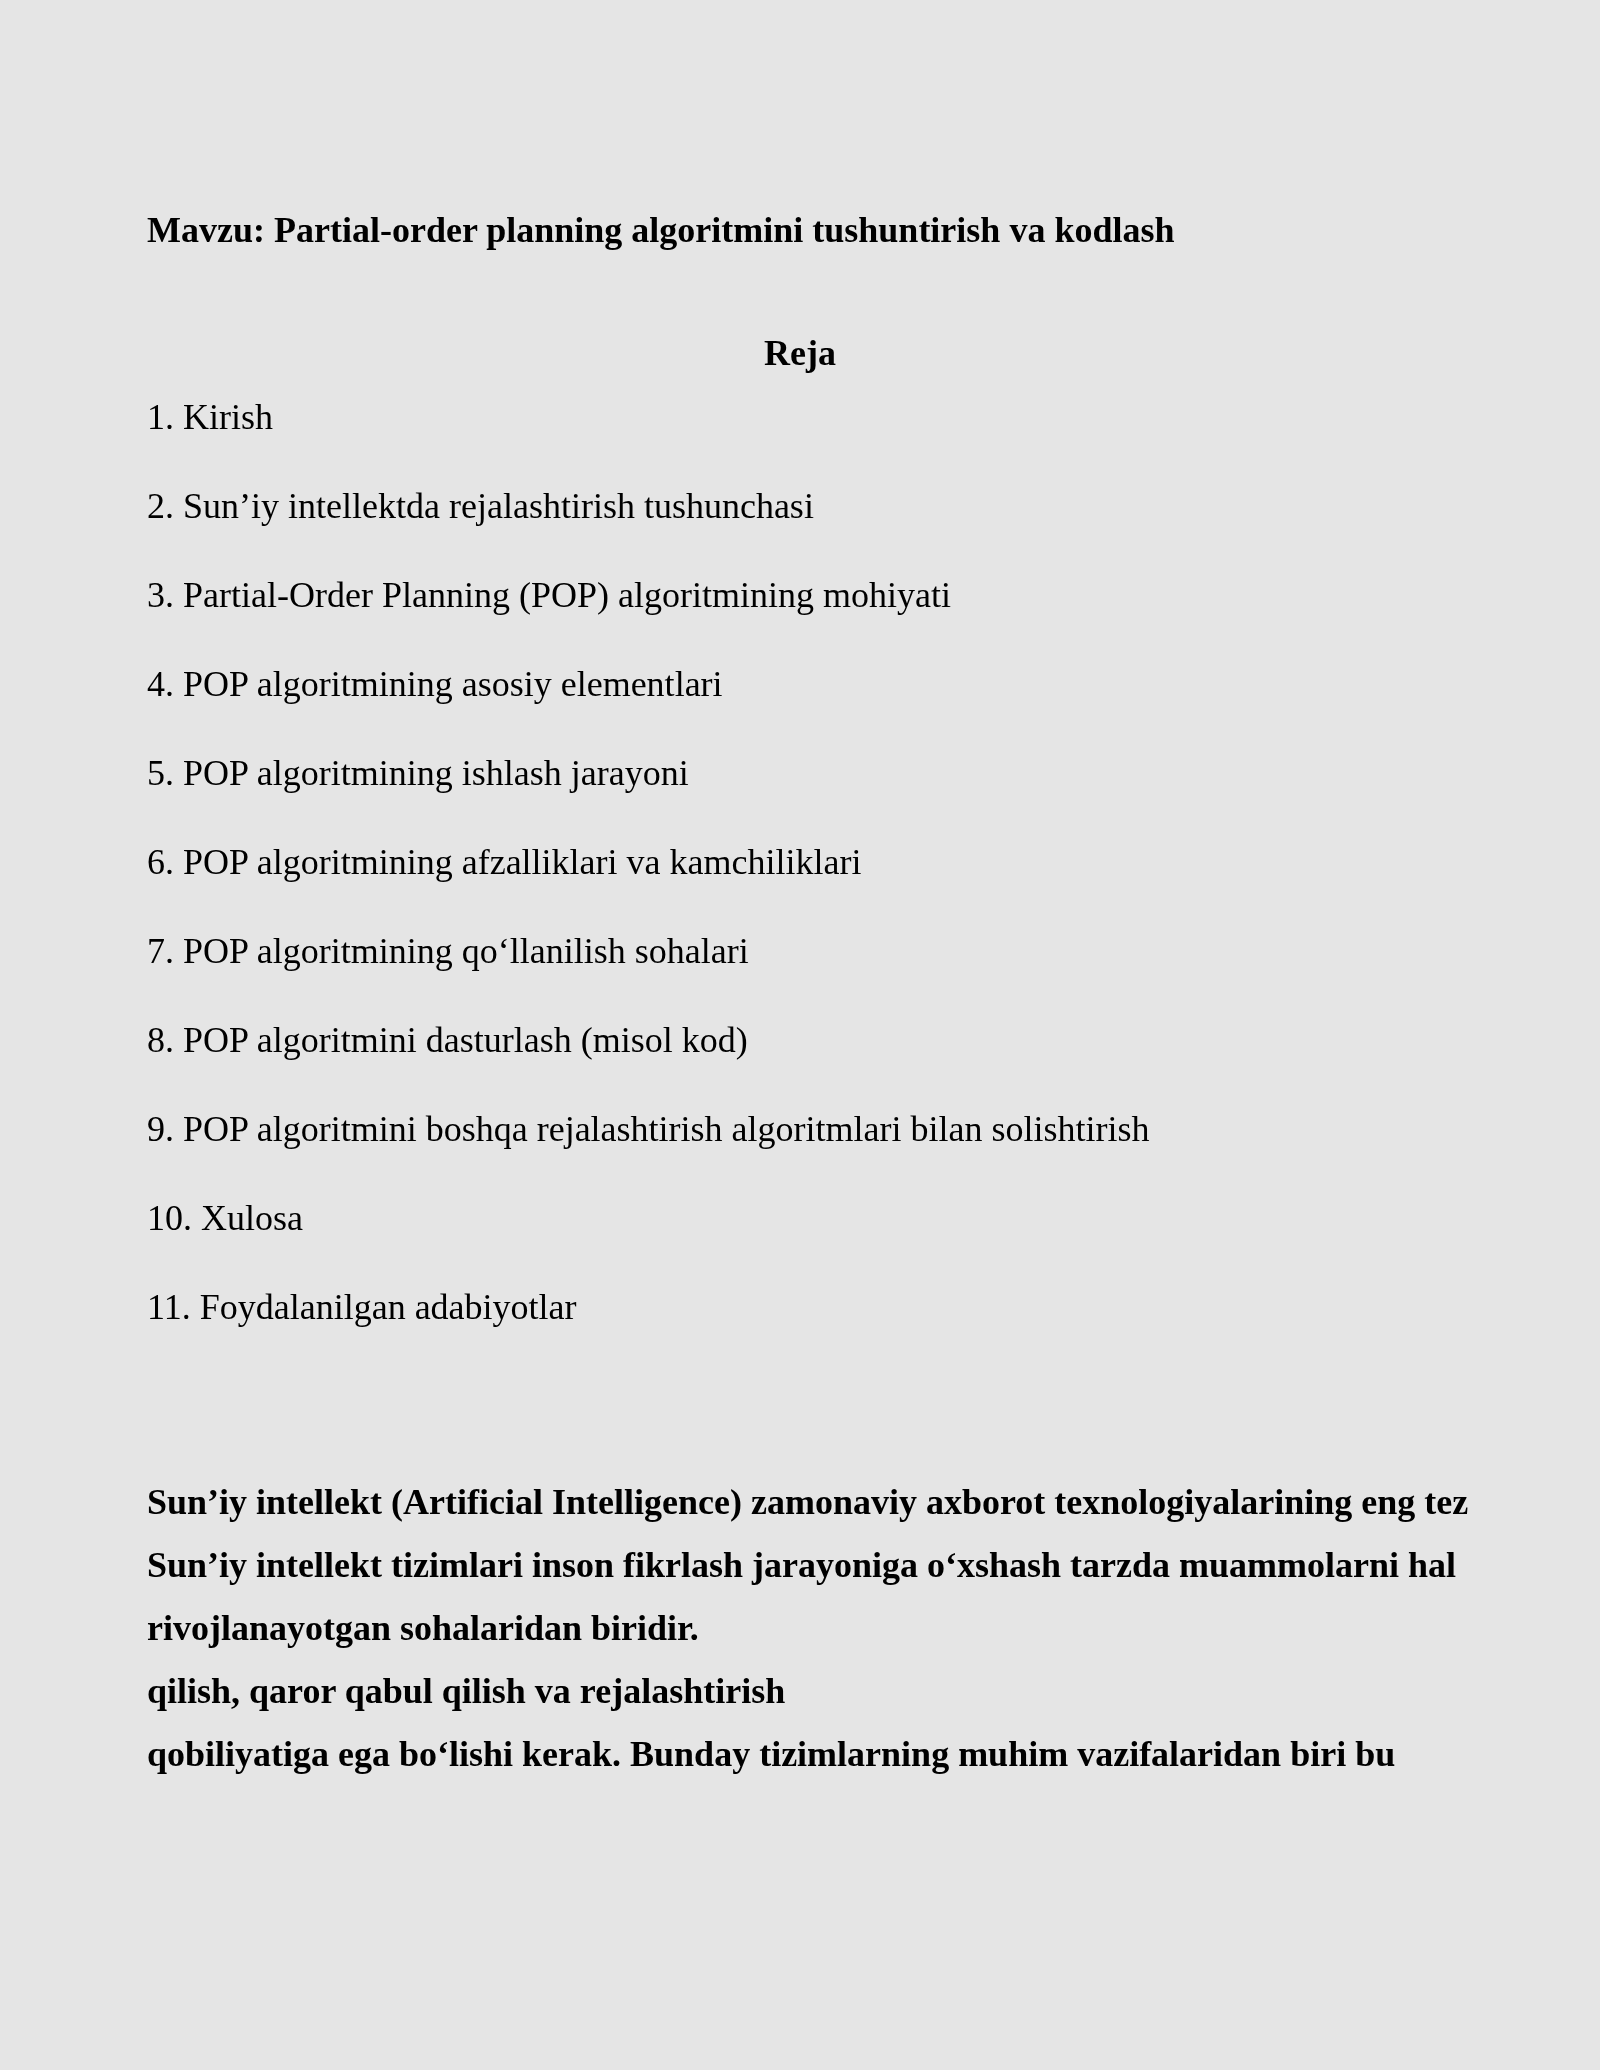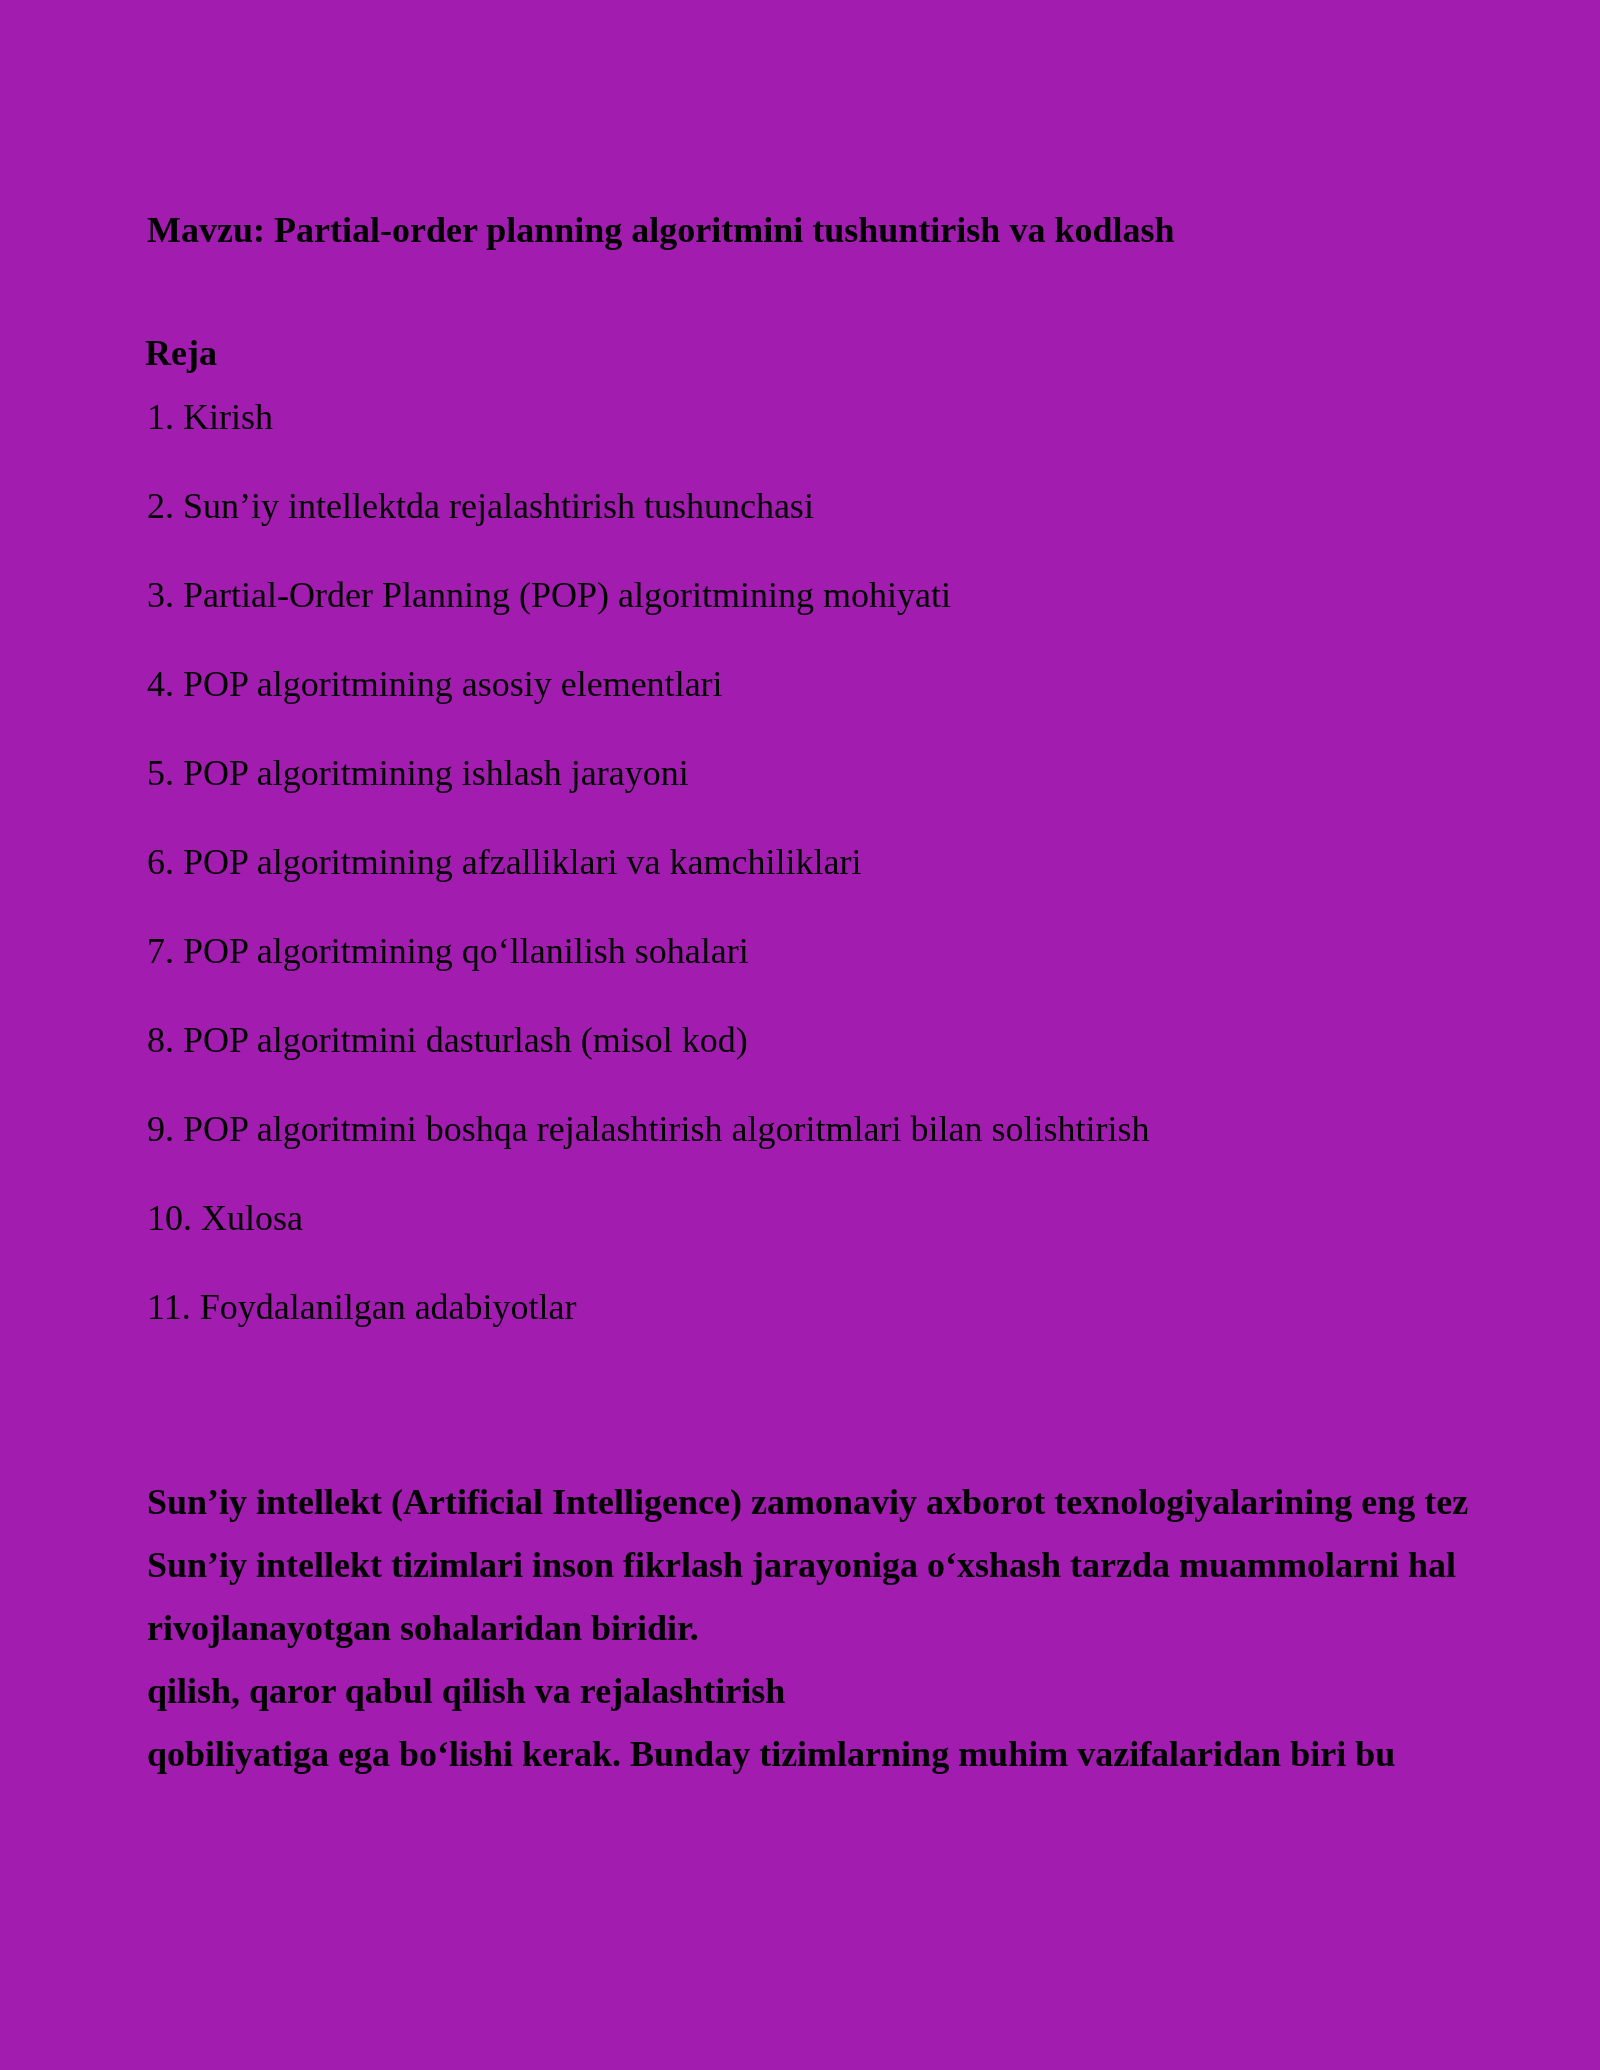--- a/index.html
+++ b/index.html
@@ -4,38 +4,39 @@
 <style>
   html, body {
     margin: 0;
     padding: 0;
     background: #ffffff;
   }
   .page {
     position: relative;
     width: 1600px;
     height: 2070px;
-    background: #a21caf;
+    background: #e5e5e5;
     color: #000000;
     font-family: "Liberation Serif", "DejaVu Serif", serif;
     font-size: 36px;
     overflow: hidden;
   }
   .doc-title {
     position: absolute;
     top: 199px;
     left: 147px;
     font-weight: 700;
     line-height: 63px;
     white-space: nowrap;
   }
   .section-heading {
     position: absolute;
     left: 145px;
     width: 1310px;
+    text-align: center;
     font-weight: 700;
     line-height: 63px;
   }
   .heading-reja { top: 322px; }
   .heading-kirish { top: 1401px; }
   .plan-list {
     position: absolute;
     top: 386px;
     left: 147px;
   }

